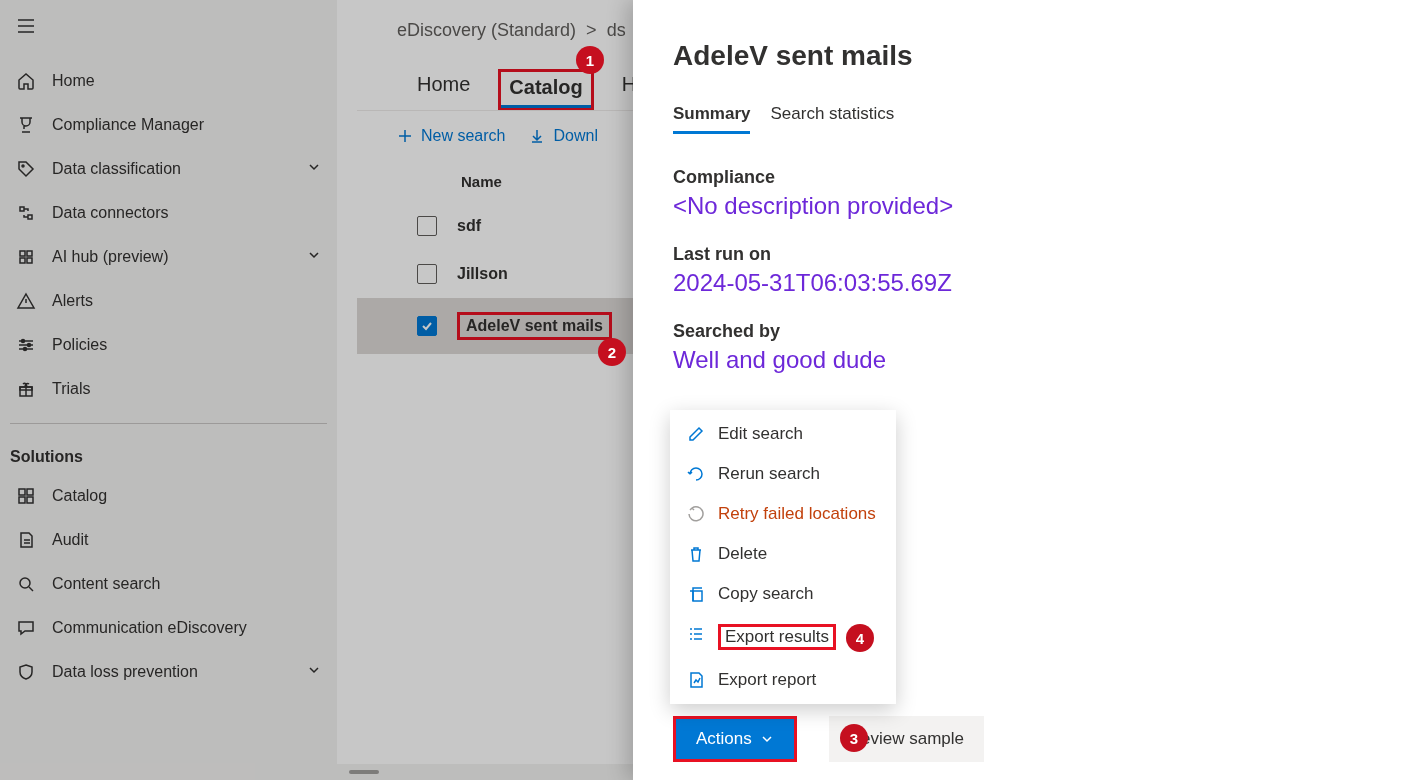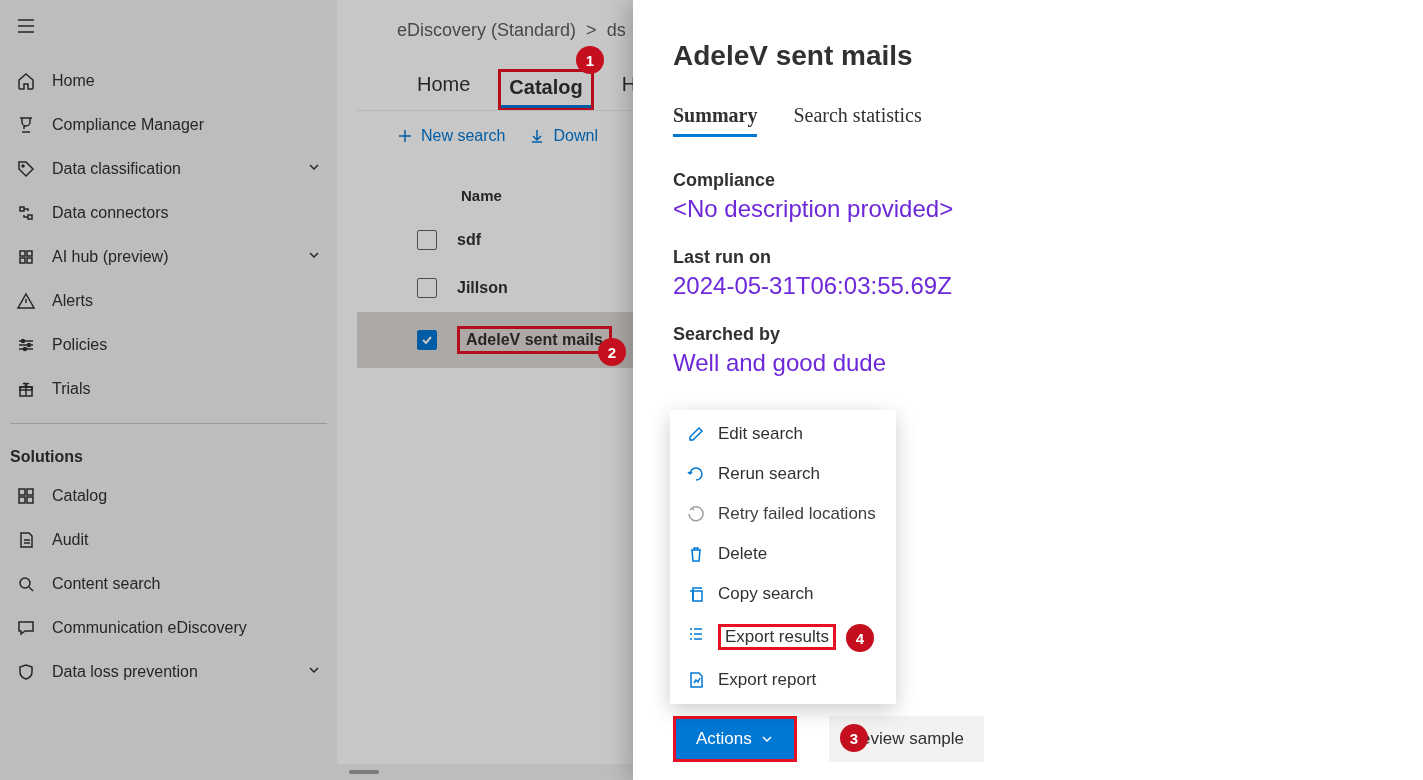--- a/index.html
+++ b/index.html
@@ -17,39 +17,39 @@
 .breadcrumb { padding: 20px 60px 0; font-size: 18px; color: #605e5c; }
 .tabs { display: flex; gap: 28px; padding: 32px 60px 0; font-size: 20px; border-bottom: 1px solid #edebe9; margin: 0 20px; }
 .tab { padding-bottom: 12px; cursor: pointer; position: relative; }
 .tab.active { font-weight: 600; }
 .tab.active::after { content: ''; position: absolute; bottom: -1px; left: 0; right: 0; height: 3px; background: #0078d4; }
 .tab.highlight { border: 3px solid #e81123; padding: 4px 8px 8px; margin-top: -4px; }
 .toolbar { display: flex; gap: 24px; padding: 16px 60px; font-size: 16px; color: #0078d4; }
 .toolbar-btn { display: flex; align-items: center; gap: 8px; cursor: pointer; }
 .table { margin: 0 20px; }
 .th-row { display: flex; padding: 12px 40px 12px 60px; font-weight: 600; font-size: 15px; }
-.th-name { margin-left: 44px; margin-top: 14px; }
+.th-name { margin-left: 44px; }
 .row { display: flex; align-items: center; padding: 14px 40px 14px 60px; font-size: 16px; }
 .row.selected { background: #ddd9d6; }
 .checkbox { width: 20px; height: 20px; border: 1px solid #605e5c; border-radius: 2px; margin-right: 20px; display: flex; align-items: center; justify-content: center; }
 .checkbox.checked { background: #0078d4; border-color: #0078d4; color: #fff; }
 .row-name { font-weight: 600; }
 .row-name.highlight { border: 3px solid #e81123; padding: 2px 6px; }
 .panel { position: absolute; right: 0; top: 0; width: 790px; height: 780px; background: #fff; z-index: 10; box-shadow: -6px 0 20px rgba(0,0,0,0.2); padding: 40px 40px 20px; }
 .panel-title { font-size: 28px; font-weight: 600; margin-bottom: 32px; padding-left: 0; }
-.panel-tabs { display: flex; gap: 36px; font-size: 20px; border-bottom: 1px solid transparent; margin-bottom: 32px; font-family: Liberation Serif, serif; }
+.panel-tabs { display: flex; gap: 20px; font-size: 17px; border-bottom: 1px solid transparent; margin-bottom: 32px; }
 .panel-tab { padding-bottom: 10px; cursor: pointer; position: relative; }
 .panel-tab.active { font-weight: 600; }
 .panel-tab.active::after { content: ''; position: absolute; bottom: 0; left: 0; right: 0; height: 3px; background: #0078d4; }
 .field { margin-bottom: 24px; }
 .field-label { font-size: 18px; font-weight: 600; margin-bottom: 4px; }
 .field-value { font-size: 24px; color: #6d28d9; }
 .menu { position: absolute; left: 670px; top: 410px; width: 226px; background: #fff; box-shadow: 0 6px 20px rgba(0,0,0,0.2); z-index: 20; padding: 4px 0; }
 .menu-item { display: flex; gap: 12px; padding: 10px 16px; font-size: 17px; cursor: pointer; }
-.menu-item.disabled { color: #404040; }
+.menu-item.disabled { color: #c2410c; }
 .menu-item .micon { width: 20px; height: 20px; display: flex; align-items: center; justify-content: center; color: #0078d4; }
 .menu-item.disabled .micon { color: #a19f9d; }
 .menu-item.highlight .lbl { border: 3px solid #e81123; padding: 0 4px; }
 .panel-footer { position: absolute; bottom: 18px; left: 40px; display: flex; gap: 32px; z-index: 15; }
 .btn-primary { background: #0078d4; color: #fff; padding: 10px 20px; font-size: 17px; display: flex; align-items: center; gap: 8px; cursor: pointer; border: 3px solid #e81123; }
 .btn-secondary { background: #f3f2f1; padding: 10px 20px; font-size: 17px; cursor: pointer; display:flex; align-items:center; }
 .callout { position: absolute; width: 28px; height: 28px; border-radius: 50%; background: #c50f1f; color: #fff; font-weight: 700; display: flex; align-items: center; justify-content: center; z-index: 30; font-size: 15px; }
 .c1 { left: 576px; top: 46px; }
 .c2 { left: 598px; top: 338px; }
 .c3 { left: 840px; top: 724px; }

